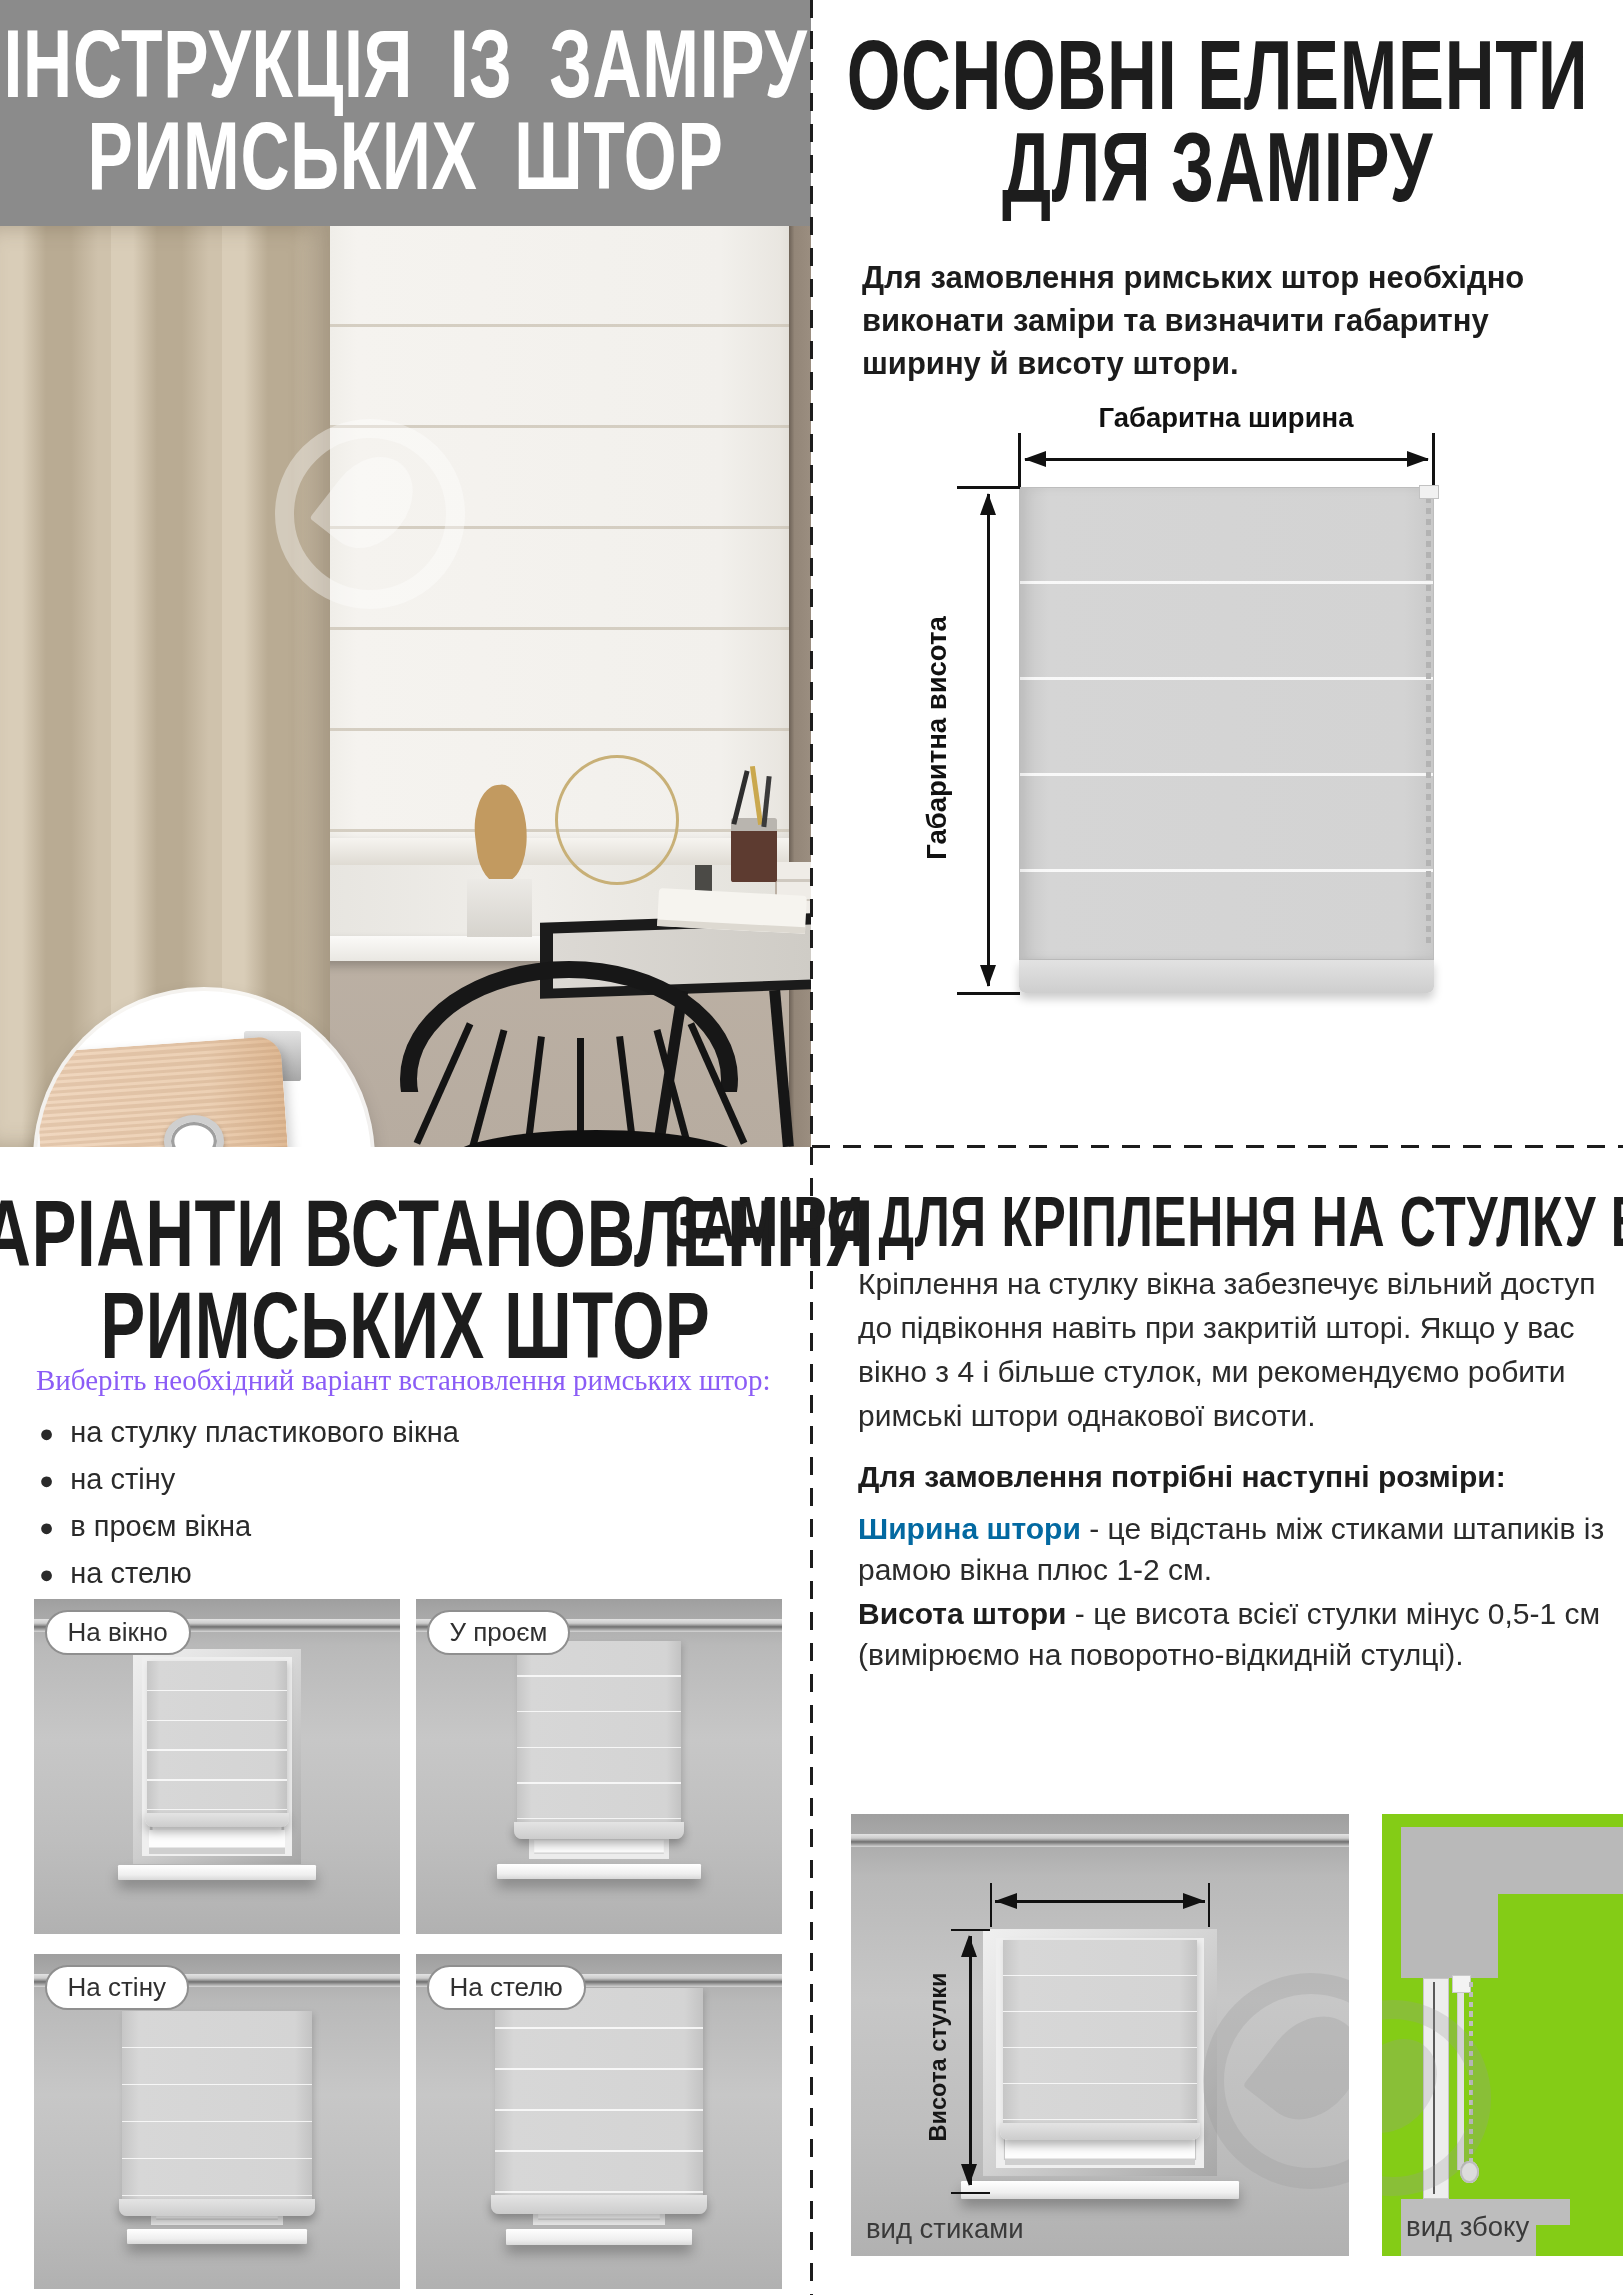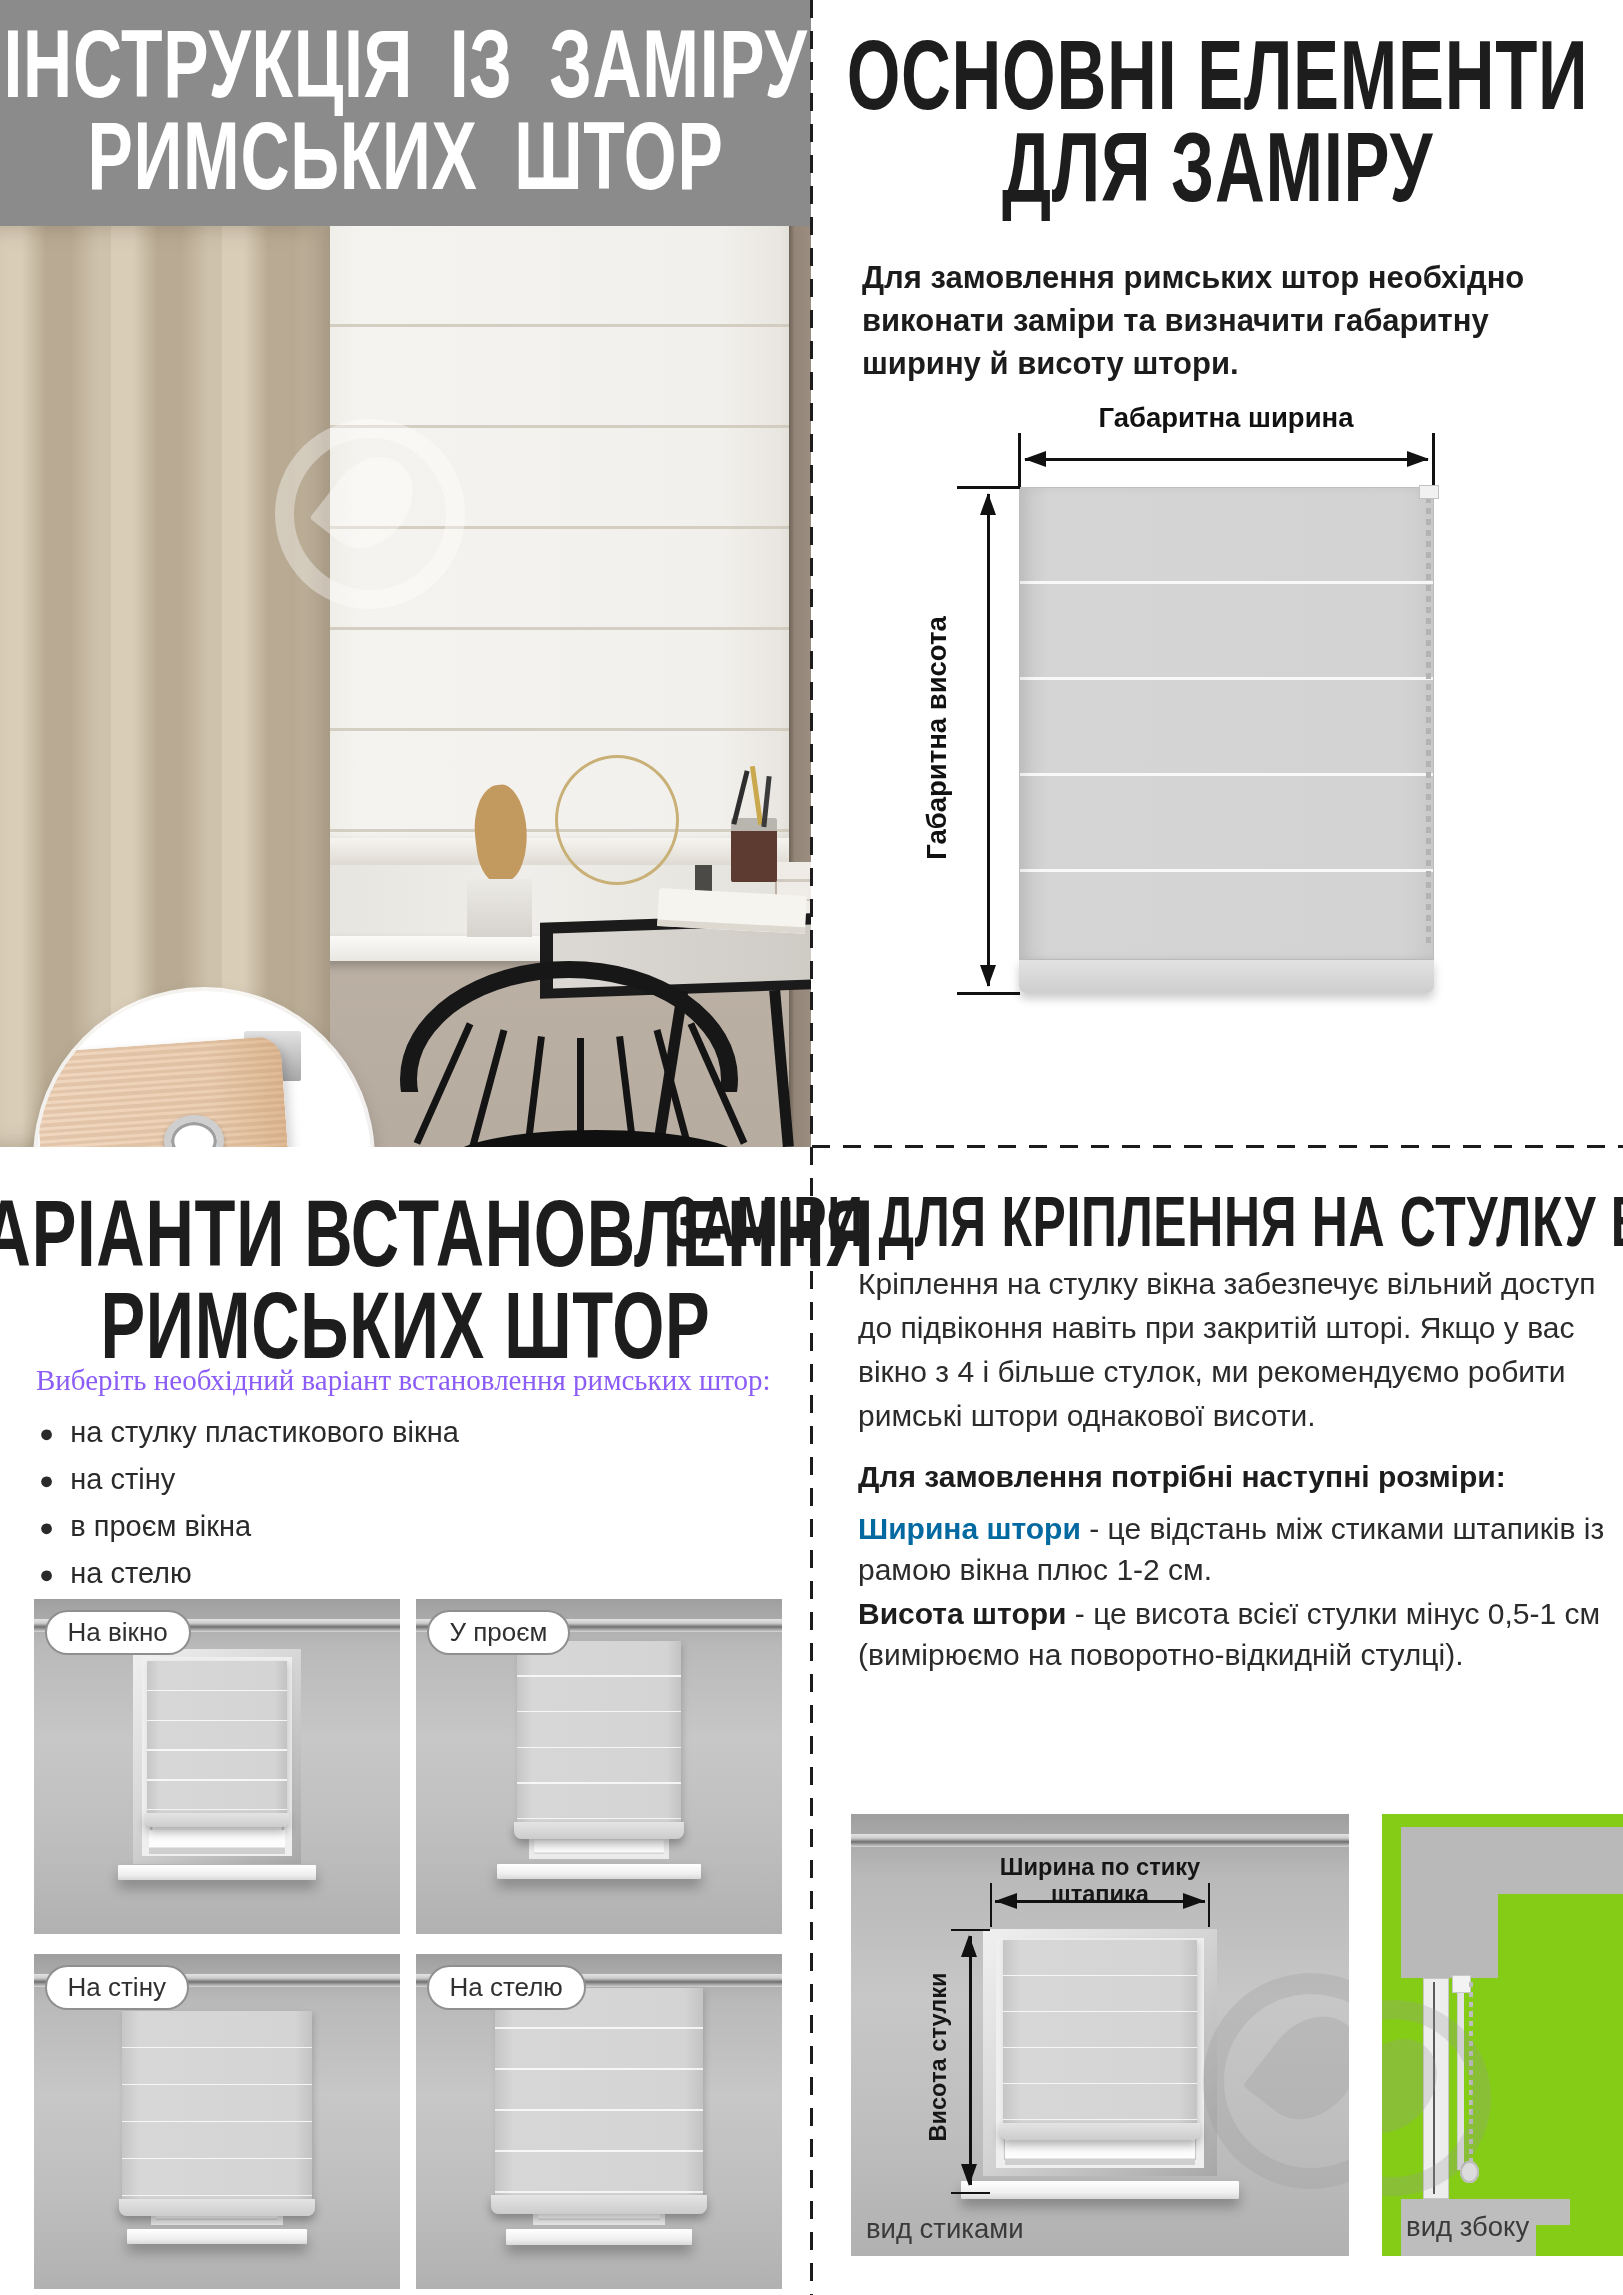--- a/index.html
+++ b/index.html
@@ -232,21 +232,20 @@
     <div class="abs" style="left:46px;top:313px;width:752px;font-size:30px;font-weight:700;color:#1d1d1d;">Для замовлення потрібні наступні розміри:</div>
     <div class="abs" style="left:46px;top:361px;width:752px;font-size:30px;line-height:41px;color:#2b2b2b;">
       <span style="font-weight:700;color:#0369a1;">Ширина штори</span><span> - це відстань між стиками штапиків із рамою вікна плюс 1-2 см.</span>
     </div>
     <div class="abs" style="left:46px;top:446px;width:752px;font-size:30px;line-height:41px;color:#2b2b2b;">
       <span style="font-weight:700;color:#1d1d1d;">Висота штори</span><span> - це висота всієї стулки мінус 0,5-1 см (вимірюємо на поворотно-відкидній стулці).</span>
     </div>
 
     <div class="scene" style="left:39px;top:667px;width:498px;height:442px;">
       <div class="molding" style="top:4.5%;height:3%;"></div>
-      <div class="abs" style="left:20%;top:9%;width:60%;text-align:center;font-size:23.6px;font-weight:600;color:#161616;z-index:5;">Ширина по стику штапика</div>
       <div class="tick" style="left:28%;top:15.5%;width:2px;height:10%;z-index:5;"></div>
       <div class="tick" style="left:71.6%;top:15.5%;width:2px;height:10%;z-index:5;"></div>
       <div class="h-arrow" style="left:29%;top:19.5%;width:42%;z-index:5;"></div>
       <div class="recess" style="left:26.5%;top:26%;width:47%;height:56%;">
         <div class="winframe"></div>
       </div>
       <div class="rblind" style="left:30.5%;top:28.5%;width:39%;height:42%;"></div>
       <div class="glasswhite" style="left:31%;top:73.5%;width:38%;height:6%;"></div>
       <div class="sill" style="left:22%;top:83%;width:56%;height:4%;"></div>
       <div class="tick" style="left:20%;top:26%;width:8%;height:2px;z-index:5;"></div>

